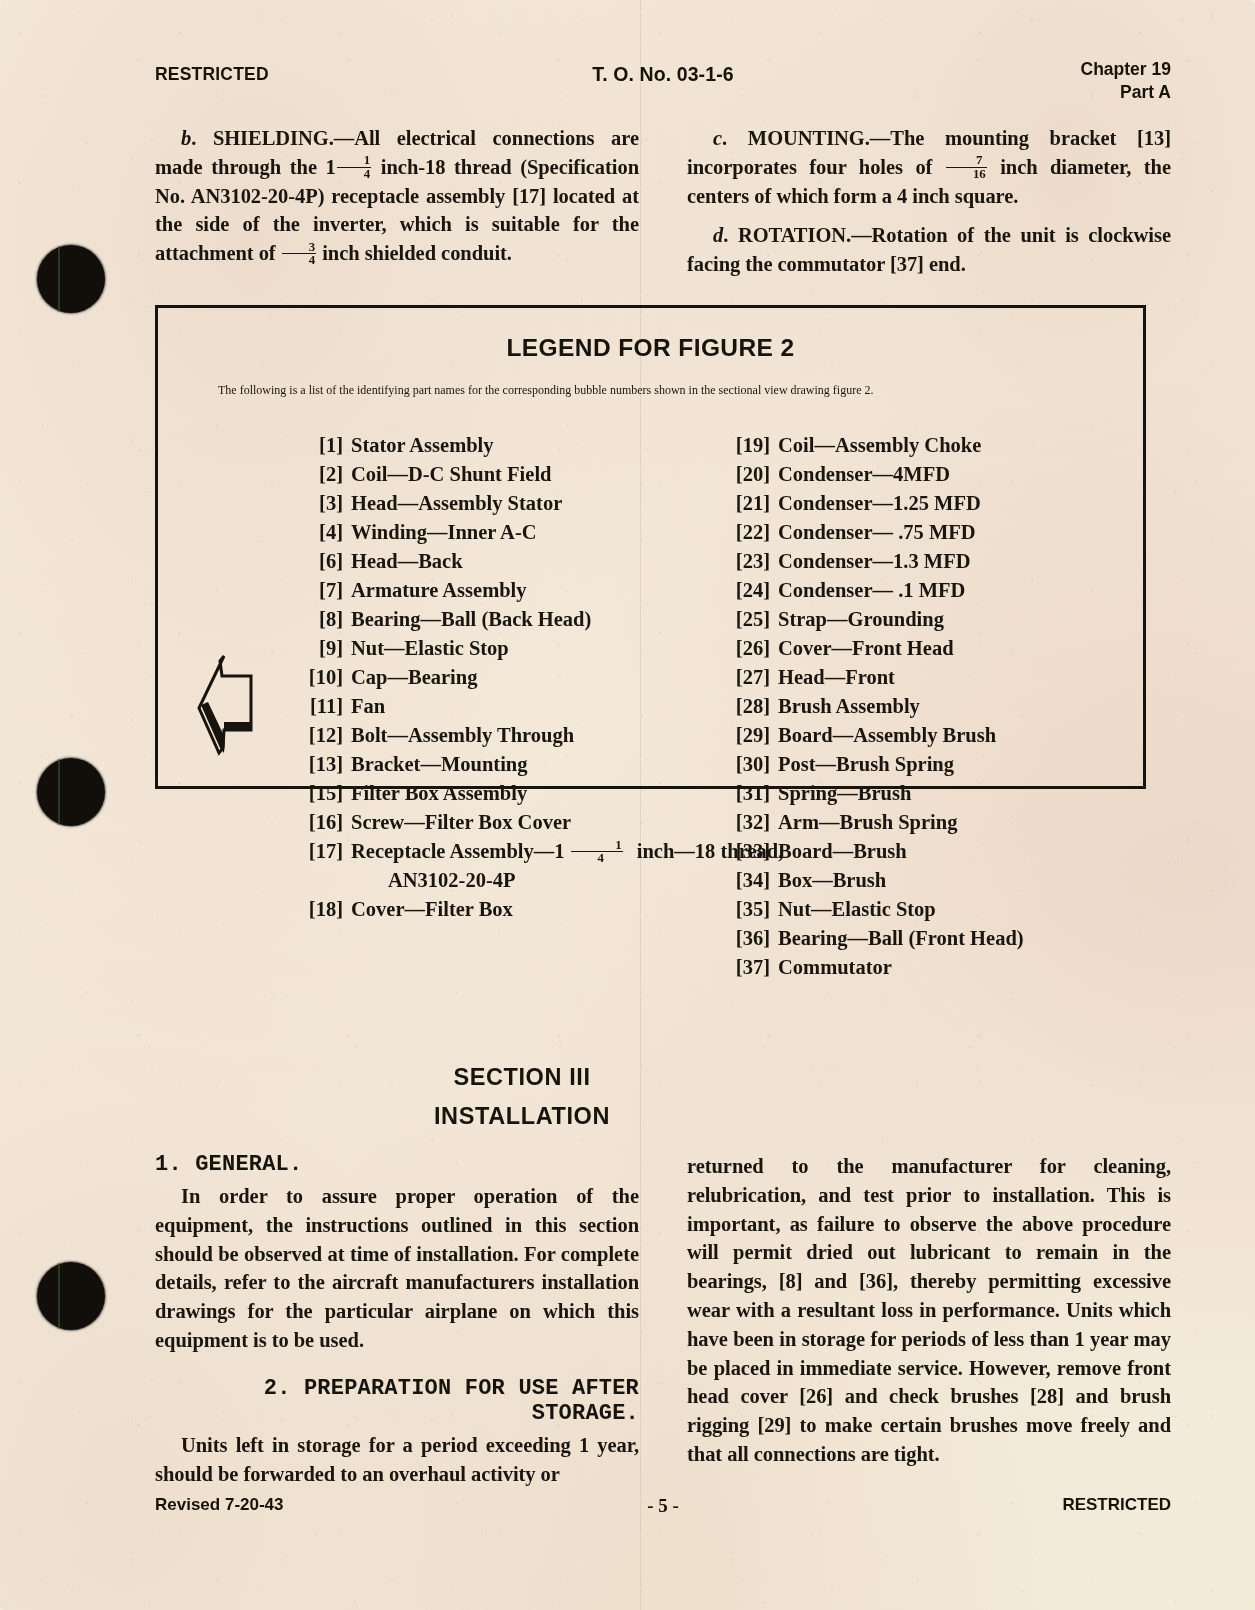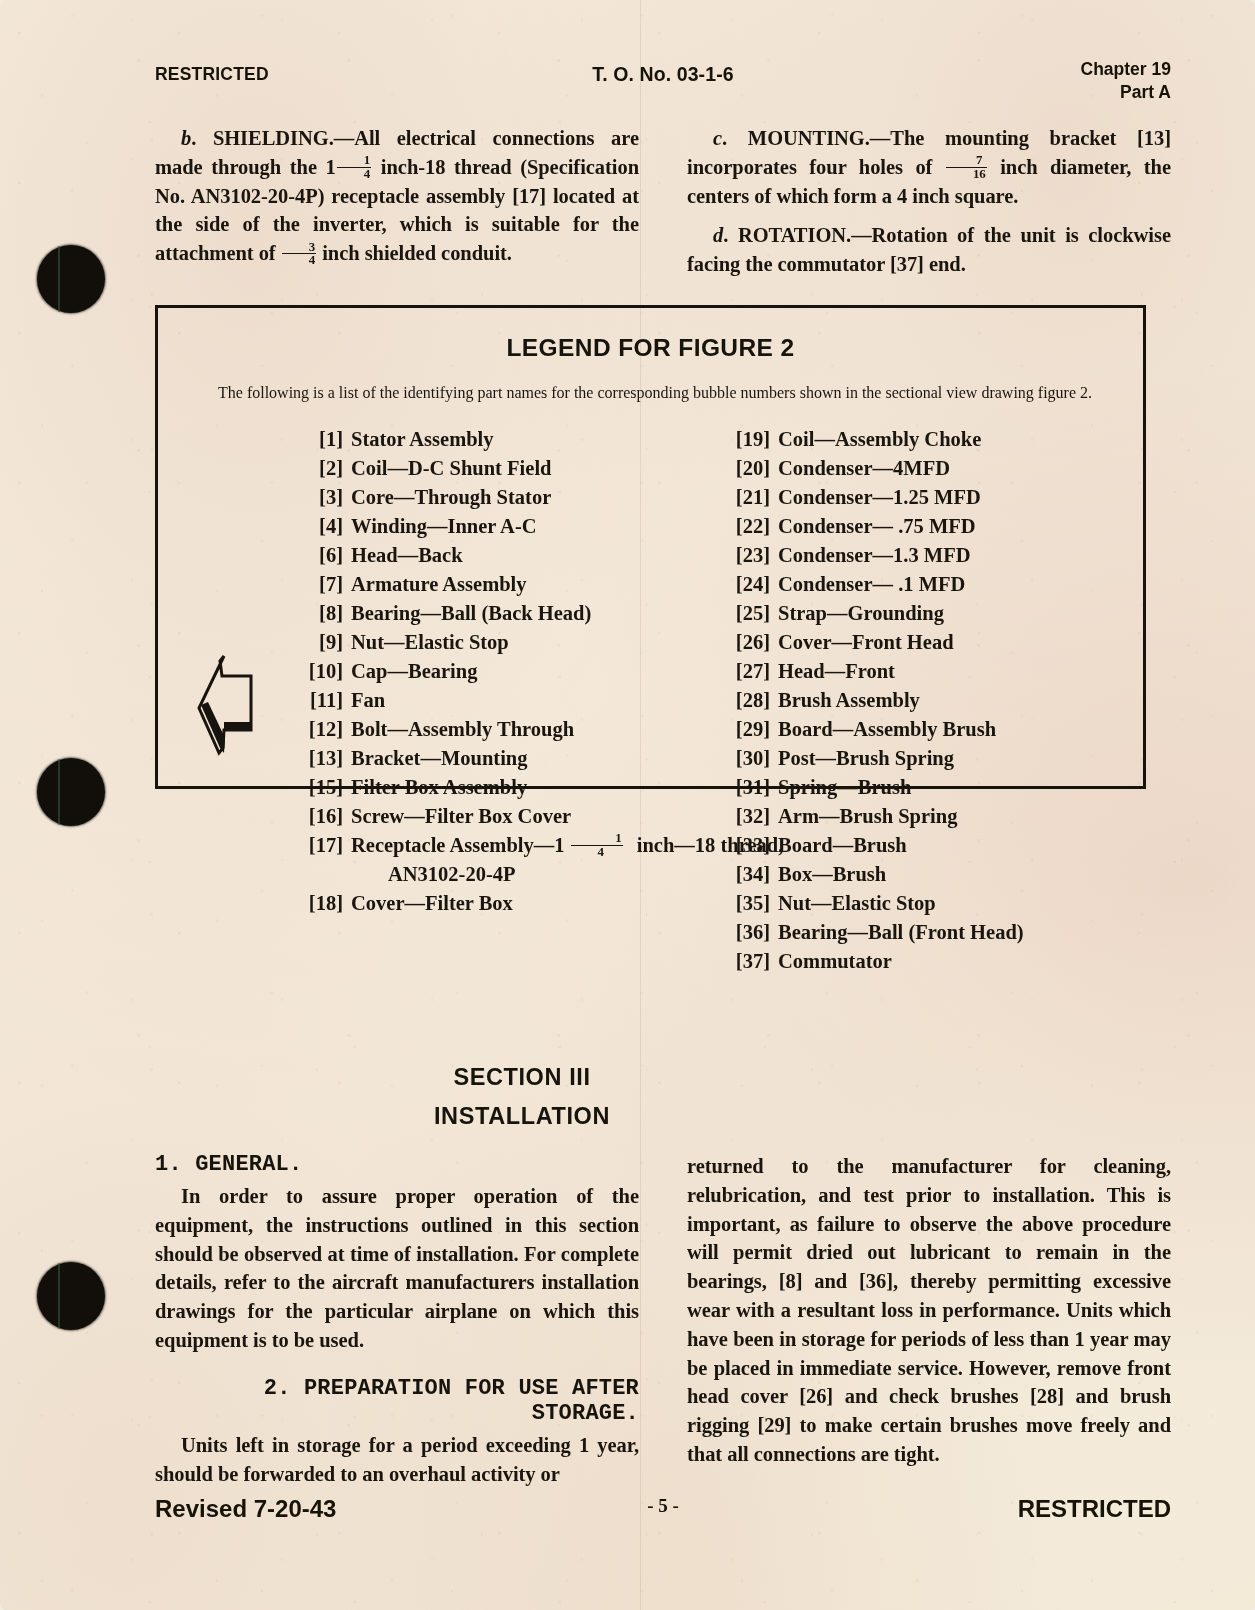--- a/index.html
+++ b/index.html
@@ -150,29 +150,29 @@
     text-align: center;
     font-family: "Liberation Sans", "DejaVu Sans", sans-serif;
     font-weight: bold;
     font-size: 24.5px;
     letter-spacing: 0.4px;
     margin: 0 0 20px 0;
     color: #17130d;
   }
   .legend-intro {
     font-family: "Liberation Serif", "DejaVu Serif", serif;
-    font-size: 16px;
+    font-size: 12px;
     line-height: 1.42;
     text-align: justify;
     margin: 8px 8px 0 4px;
     color: #1a160f;
   }
   .legend-cols {
     display: flex;
-    margin-top: 20px;
+    margin-top: 32px;
   }
   .legend-col { position: relative; }
   .legend-col.left  { width: 500px; padding-left: 105px; box-sizing: border-box; }
   .legend-col.right { width: 420px; padding-left: 32px; box-sizing: border-box; }
   .legend-list { list-style: none; margin: 0; padding: 0; }
   .legend-list li {
     font-family: "Liberation Serif", "DejaVu Serif", serif;
     font-size: 20.5px;
     line-height: 1.415;
     font-weight: 600;
@@ -229,21 +229,21 @@
     top: 1495px;
     left: 155px;
     width: 1016px;
     height: 30px;
   }
   .ft-left, .ft-center, .ft-right {
     position: absolute;
     top: 0;
     font-family: "Liberation Sans", "DejaVu Sans", sans-serif;
     font-weight: bold;
-    font-size: 24px;
+    font-size: 17px;
     color: #171309;
   }
   .ft-left { left: 0; }
   .ft-center { left: 50%; transform: translateX(-50%);
                font-family: "Liberation Serif", "DejaVu Serif", serif; font-size: 19px; }
   .ft-right { right: 0; }
 
   
   #scanline {
     position: absolute;
@@ -288,21 +288,21 @@
 
   <div id="legend-box">
     <div class="legend-inner">
       <div class="legend-title">LEGEND FOR FIGURE 2</div>
       <p class="legend-intro indent">The following is a list of the identifying part names for the corresponding bubble numbers shown in the sectional view drawing figure 2.</p>
       <div class="legend-cols">
         <div class="legend-col left">
           <ul class="legend-list" id="legend-left-list">
               <li><span class="num">[1]</span><span>Stator Assembly</span></li>
               <li><span class="num">[2]</span><span>Coil—D-C Shunt Field</span></li>
-              <li><span class="num">[3]</span><span>Core—Through Stator</span></li>
+              <li><span class="num">[3]</span><span>Head—Assembly Stator</span></li>
               <li><span class="num">[4]</span><span>Winding—Inner A-C</span></li>
               <li><span class="num">[6]</span><span>Head—Back</span></li>
               <li><span class="num">[7]</span><span>Armature Assembly</span></li>
               <li><span class="num">[8]</span><span>Bearing—Ball (Back Head)</span></li>
               <li><span class="num">[9]</span><span>Nut—Elastic Stop</span></li>
               <li><span class="num">[10]</span><span>Cap—Bearing</span></li>
               <li><span class="num">[11]</span><span>Fan</span></li>
               <li><span class="num">[12]</span><span>Bolt—Assembly Through</span></li>
               <li><span class="num">[13]</span><span>Bracket—Mounting</span></li>
               <li><span class="num">[15]</span><span>Filter Box Assembly</span></li>

